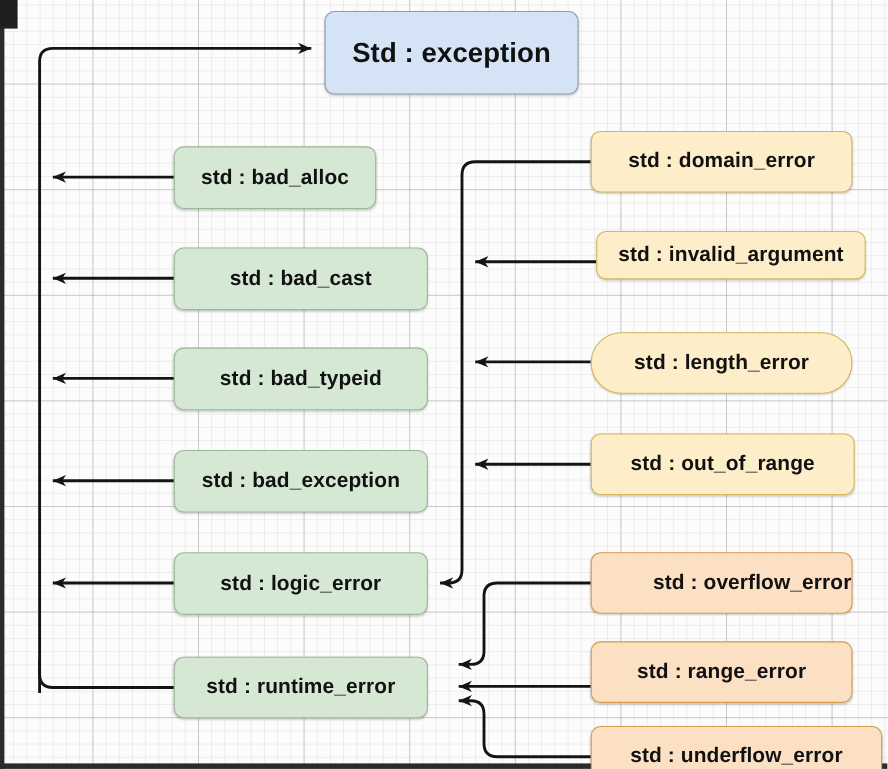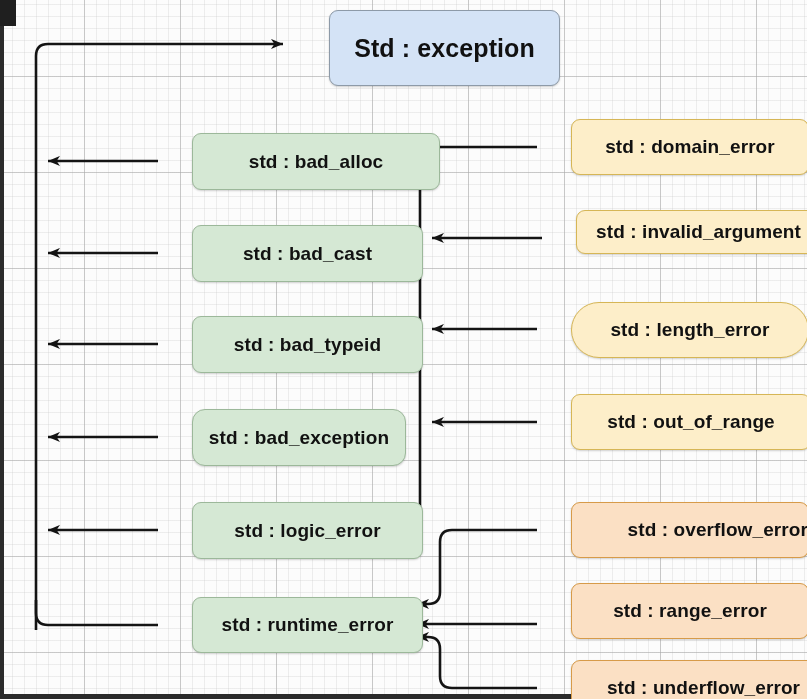--- a/index.html
+++ b/index.html
@@ -49,21 +49,20 @@
     box-sizing: border-box;
     display: flex;
     align-items: center;
     justify-content: center;
     border-radius: 9px;
     font-weight: bold;
     color: #111111;
     letter-spacing: 0.1px;
     white-space: nowrap;
     box-shadow: 0 1px 2px rgba(0,0,0,0.18);
-    margin-left: 34px;
   }
   .node.root {
     background: #d4e3f6;
     border: 1.4px solid #8d9aa8;
     font-size: 25px;
   }
   .node.green {
     background: #d5e8d4;
     border: 1.4px solid #9cb89a;
     font-size: 19px;
@@ -115,33 +114,33 @@
       <path d="M537,530 L452,530 Q440,530 440,542 L440,592 Q440,604 428,604 L417,604" marker-end="url(#ah)"></path>
       <path d="M537,624 L417,624" marker-end="url(#ah)"></path>
       <path d="M537,688 L452,688 Q440,688 440,676 L440,649 Q440,637 428,637 L417,637" marker-end="url(#ah)"></path>
     </g>
   </svg>
 
   <div class="node root" style="left:295px; top:10px; width:231px; height:76px;">
     <span>Std : exception</span>
   </div>
 
-  <div class="node green" style="left:158px; top:133px; width:248px; height:57px;">
+  <div class="node green" style="left:158px; top:133px; width:184px; height:57px;">
     <span>std : bad_alloc</span>
   </div>
 
   <div class="node green" style="left:158px; top:225px; width:231px; height:57px;">
     <span>std : bad_cast</span>
   </div>
 
   <div class="node green" style="left:158px; top:316px; width:231px; height:57px;">
     <span>std : bad_typeid</span>
   </div>
 
-  <div class="node green" style="left:158px; top:409px; width:214px; height:57px;border-radius:13px;">
+  <div class="node green" style="left:158px; top:409px; width:231px; height:57px;">
     <span>std : bad_exception</span>
   </div>
 
   <div class="node green" style="left:158px; top:502px; width:231px; height:57px;align-items:center;">
     <span>std : logic_error</span>
   </div>
 
   <div class="node green" style="left:158px; top:597px; width:231px; height:56px;">
     <span>std : runtime_error</span>
   </div>

